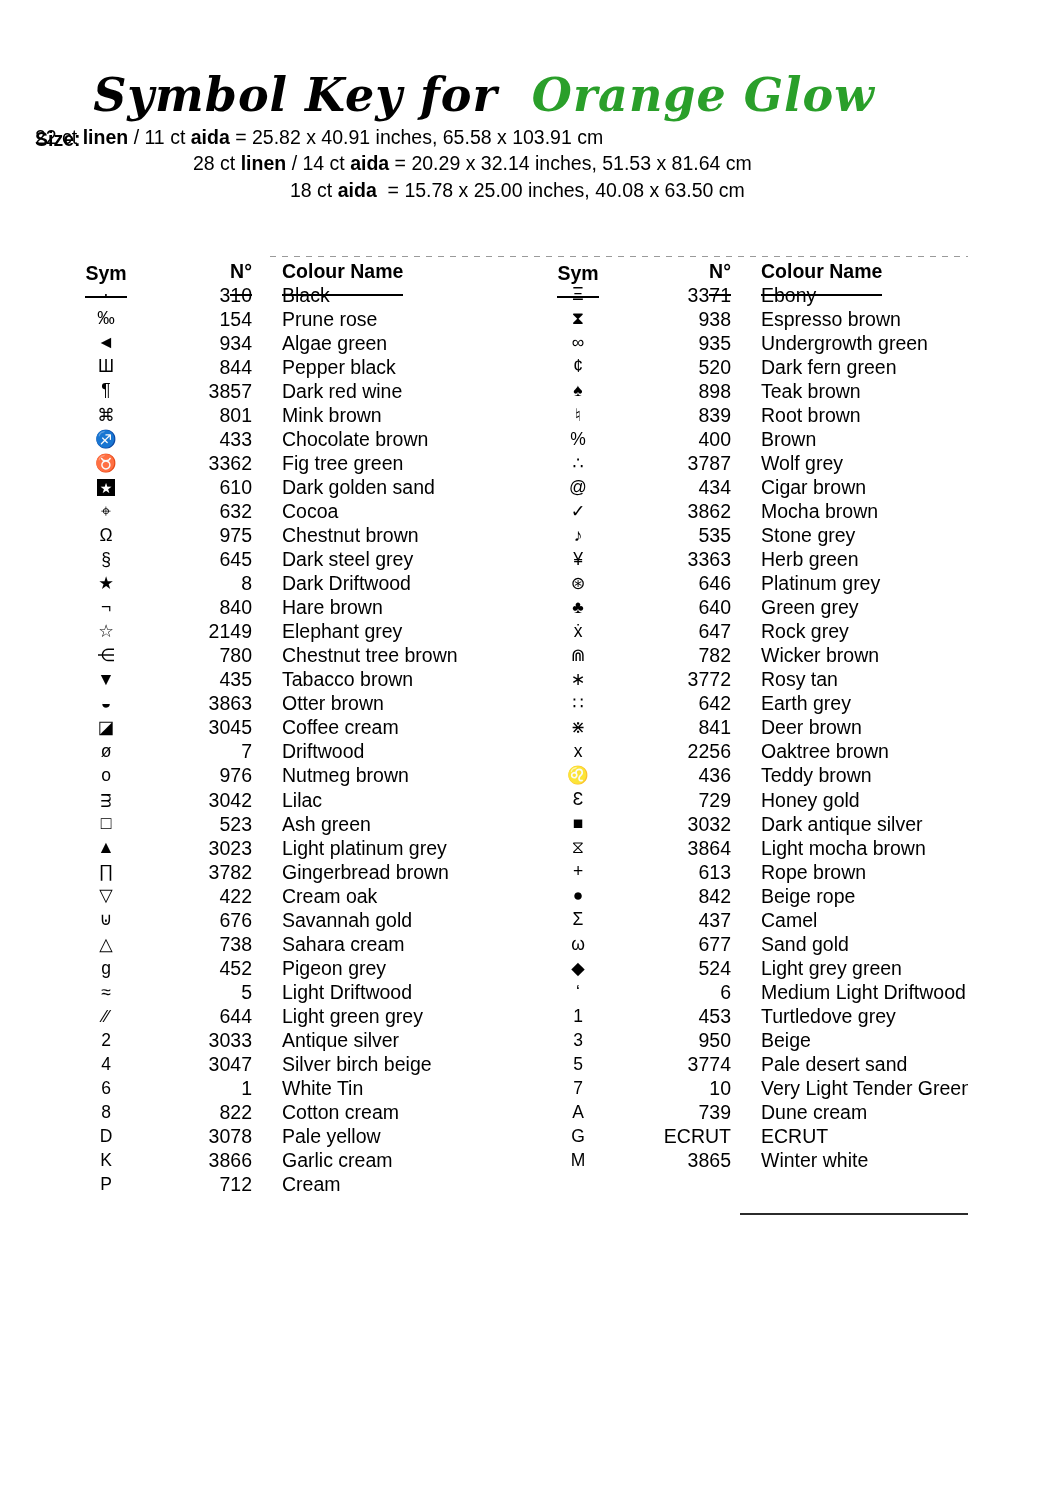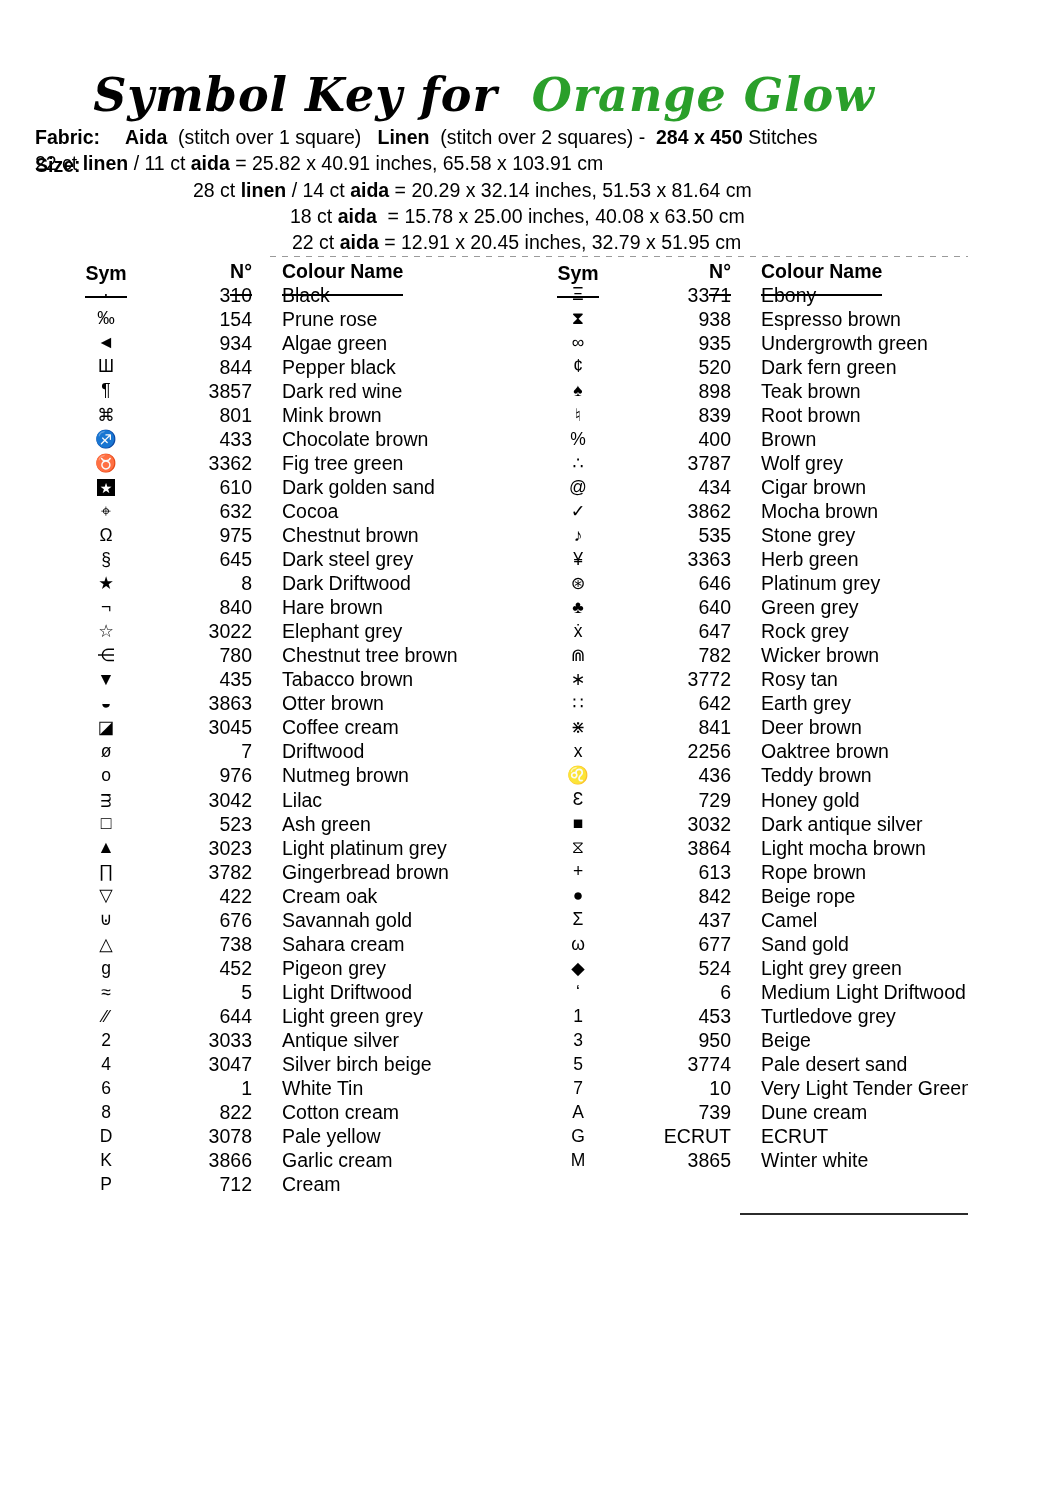--- a/index.html
+++ b/index.html
@@ -49,28 +49,26 @@
   .bottom-line{position:absolute;left:740px;top:1213px;width:265px;height:2px;background:#2b2b2b;}
 </style>
 </head>
 <body>
 
 <div class="page">
 
   <div class="title"><span>Symbol Key for  </span><span class="glow">Orange Glow</span></div>
 
   <div class="info">
-    <div class="fline"><span class="label">Fabric:</span><span class="seg-host"><span class="b">Aida</span><span>  (stitch over 1 square)   </span><span class="b">Linen</span><span>  (stitch over 2 squares) -  </span><span class="b">284 x 450</span><span> Stitches</span></span></div>
 
     <div class="size-block">
       <span class="label size-label">Size:</span>
       <div class="sline s1"><span>22 ct </span><span class="b">linen</span><span> / 11 ct </span><span class="b">aida</span><span> = 25.82 x 40.91 inches, 65.58 x 103.91 cm</span></div>
       <div class="sline s2"><span>28 ct </span><span class="b">linen</span><span> / 14 ct </span><span class="b">aida</span><span> = 20.29 x 32.14 inches, 51.53 x 81.64 cm</span></div>
       <div class="sline s3"><span>18 ct </span><span class="b">aida</span><span>  = 15.78 x 25.00 inches, 40.08 x 63.50 cm</span></div>
-      <div class="sline s4"><span>22 ct </span><span class="b">aida</span><span> = 12.91 x 20.45 inches, 32.79 x 51.95 cm</span></div>
     </div>
   </div>
 
   <div class="top-dash"></div>
   <div class="right-dash"></div>
   <div class="bottom-line"></div>
 
   <div class="table t-left">
     <div class="hrow">
       <span class="sym"><span class="u">Sym</span></span>
@@ -158,21 +156,21 @@
         </div>
 
         <div class="row">
           <span class="sym"><span class="symglyph">¬</span></span>
           <span class="num">840</span>
           <span class="name">Hare brown</span>
         </div>
 
         <div class="row">
           <span class="sym"><span class="symglyph">☆</span></span>
-          <span class="num">3022</span>
+          <span class="num">2149</span>
           <span class="name">Elephant grey</span>
         </div>
 
         <div class="row">
           <span class="sym"><span class="symglyph">⋲</span></span>
           <span class="num">780</span>
           <span class="name">Chestnut tree brown</span>
         </div>
 
         <div class="row">

